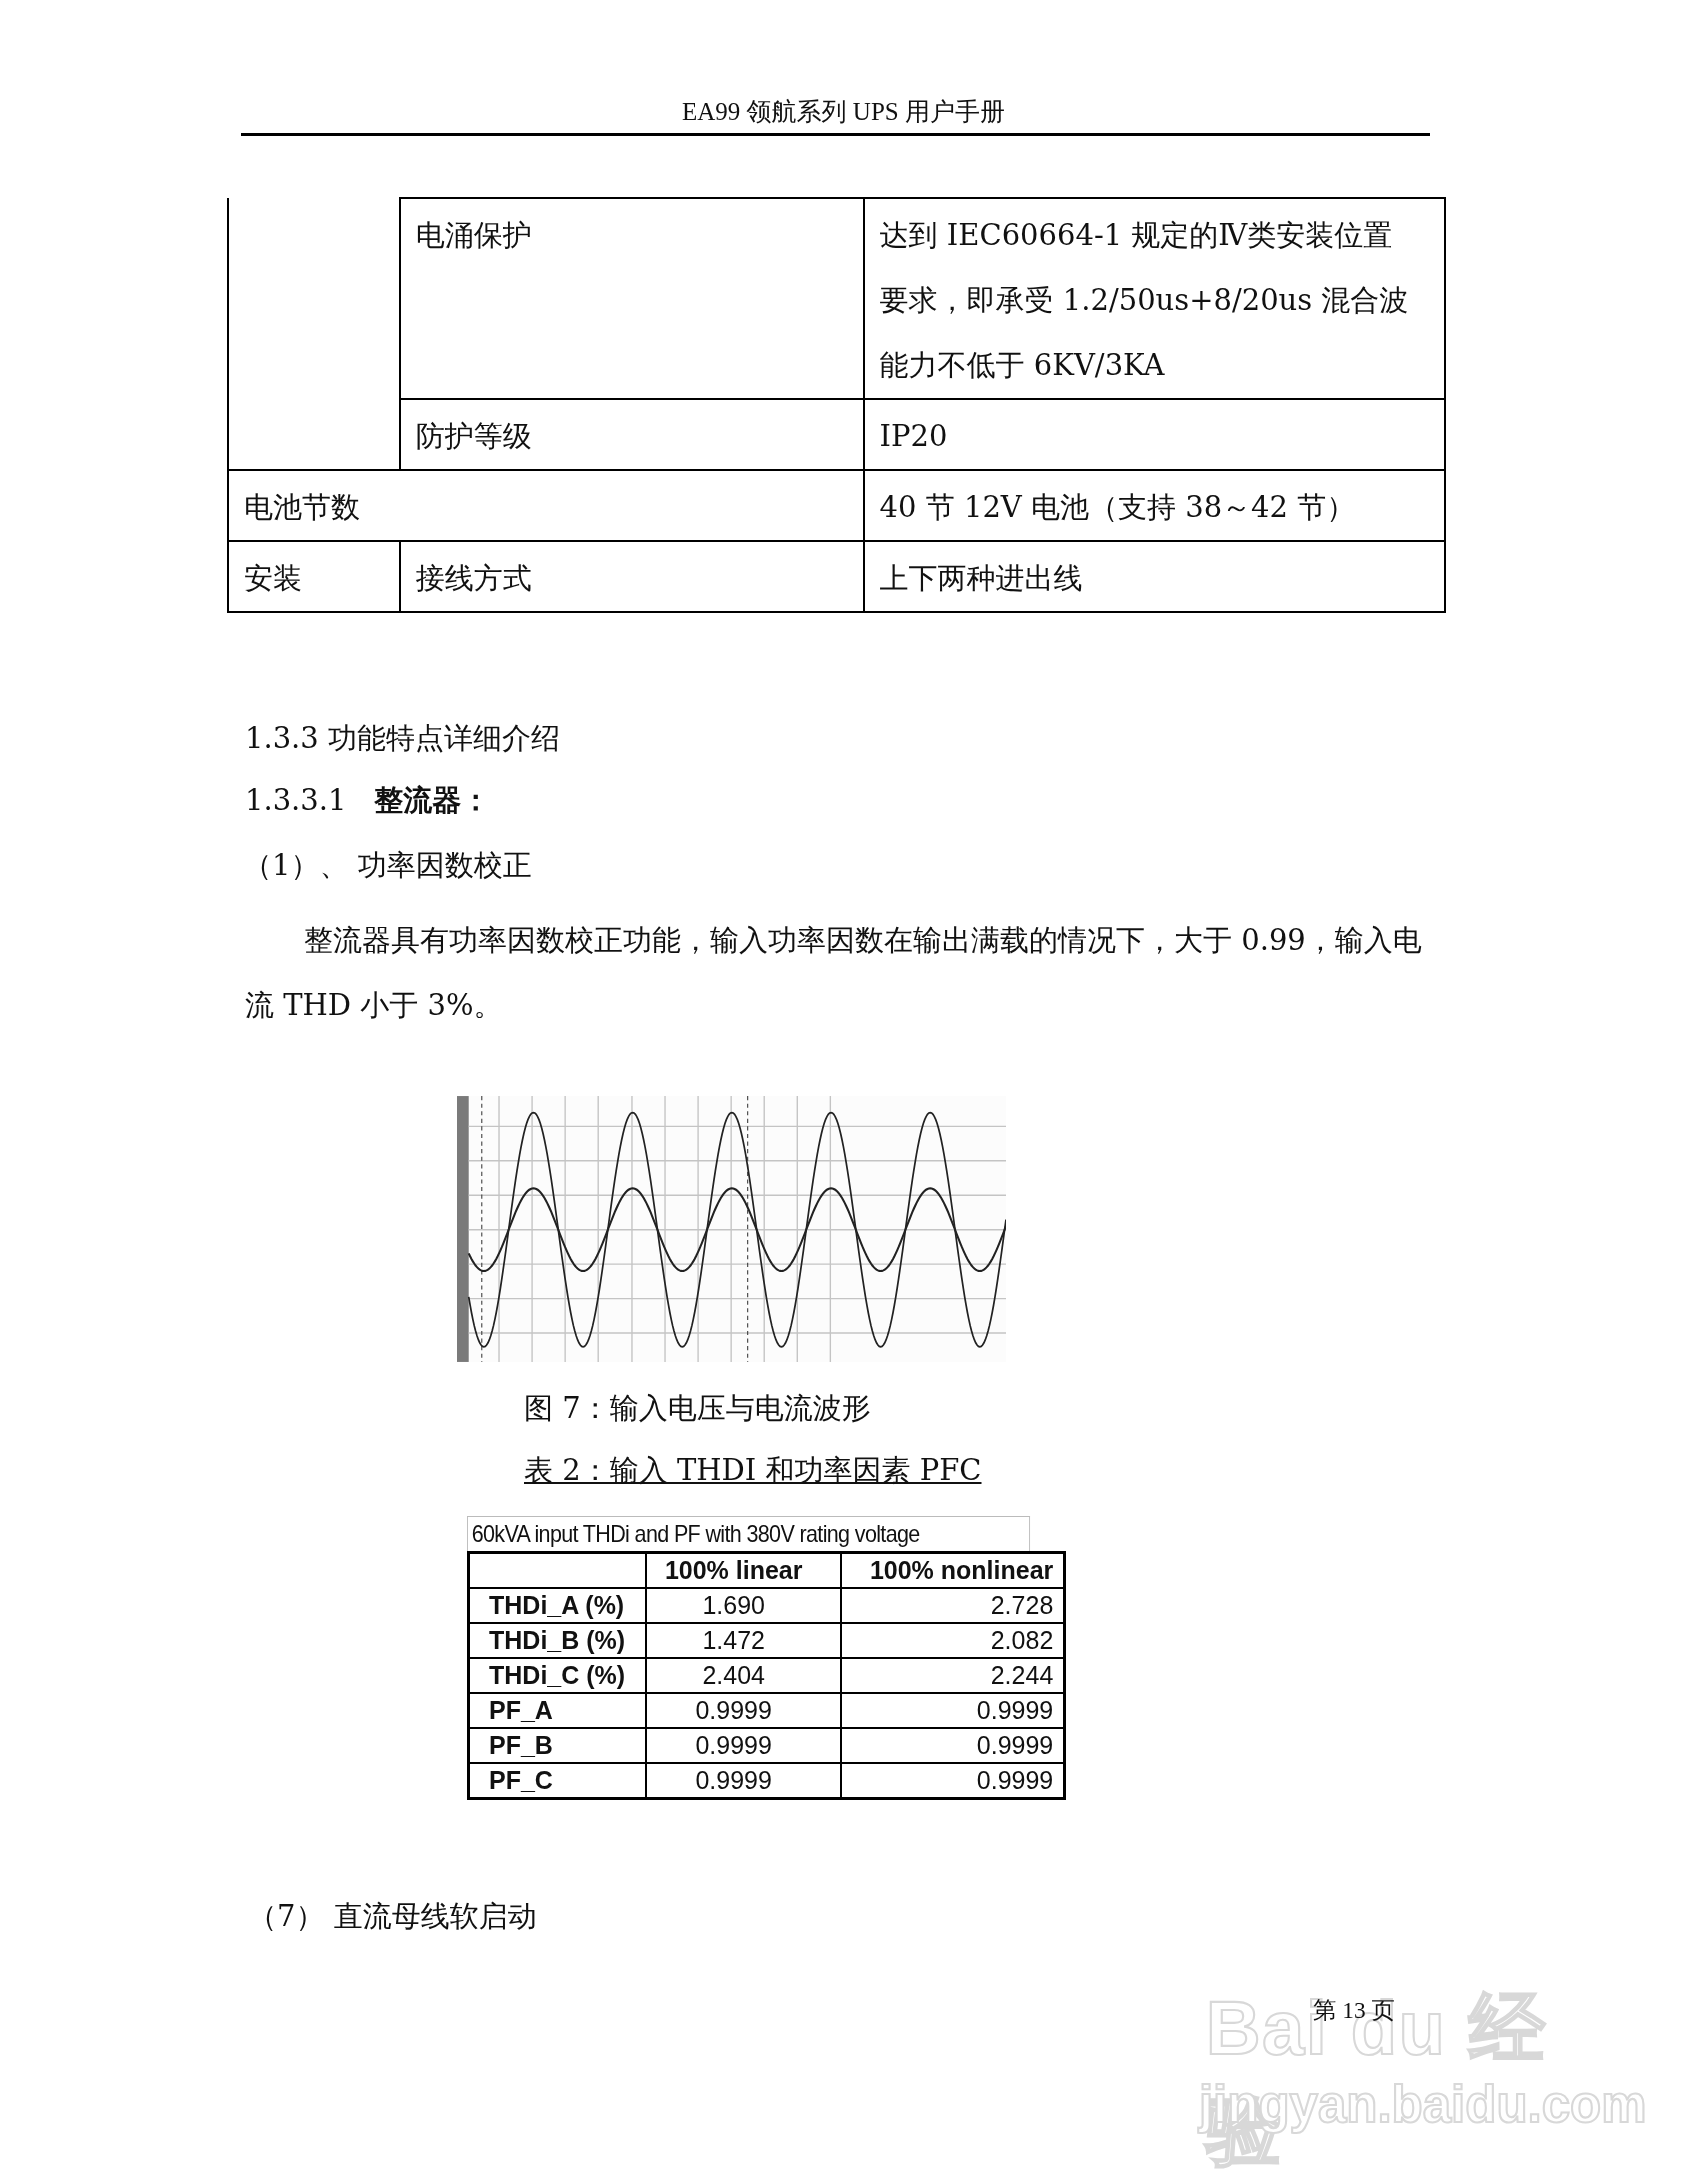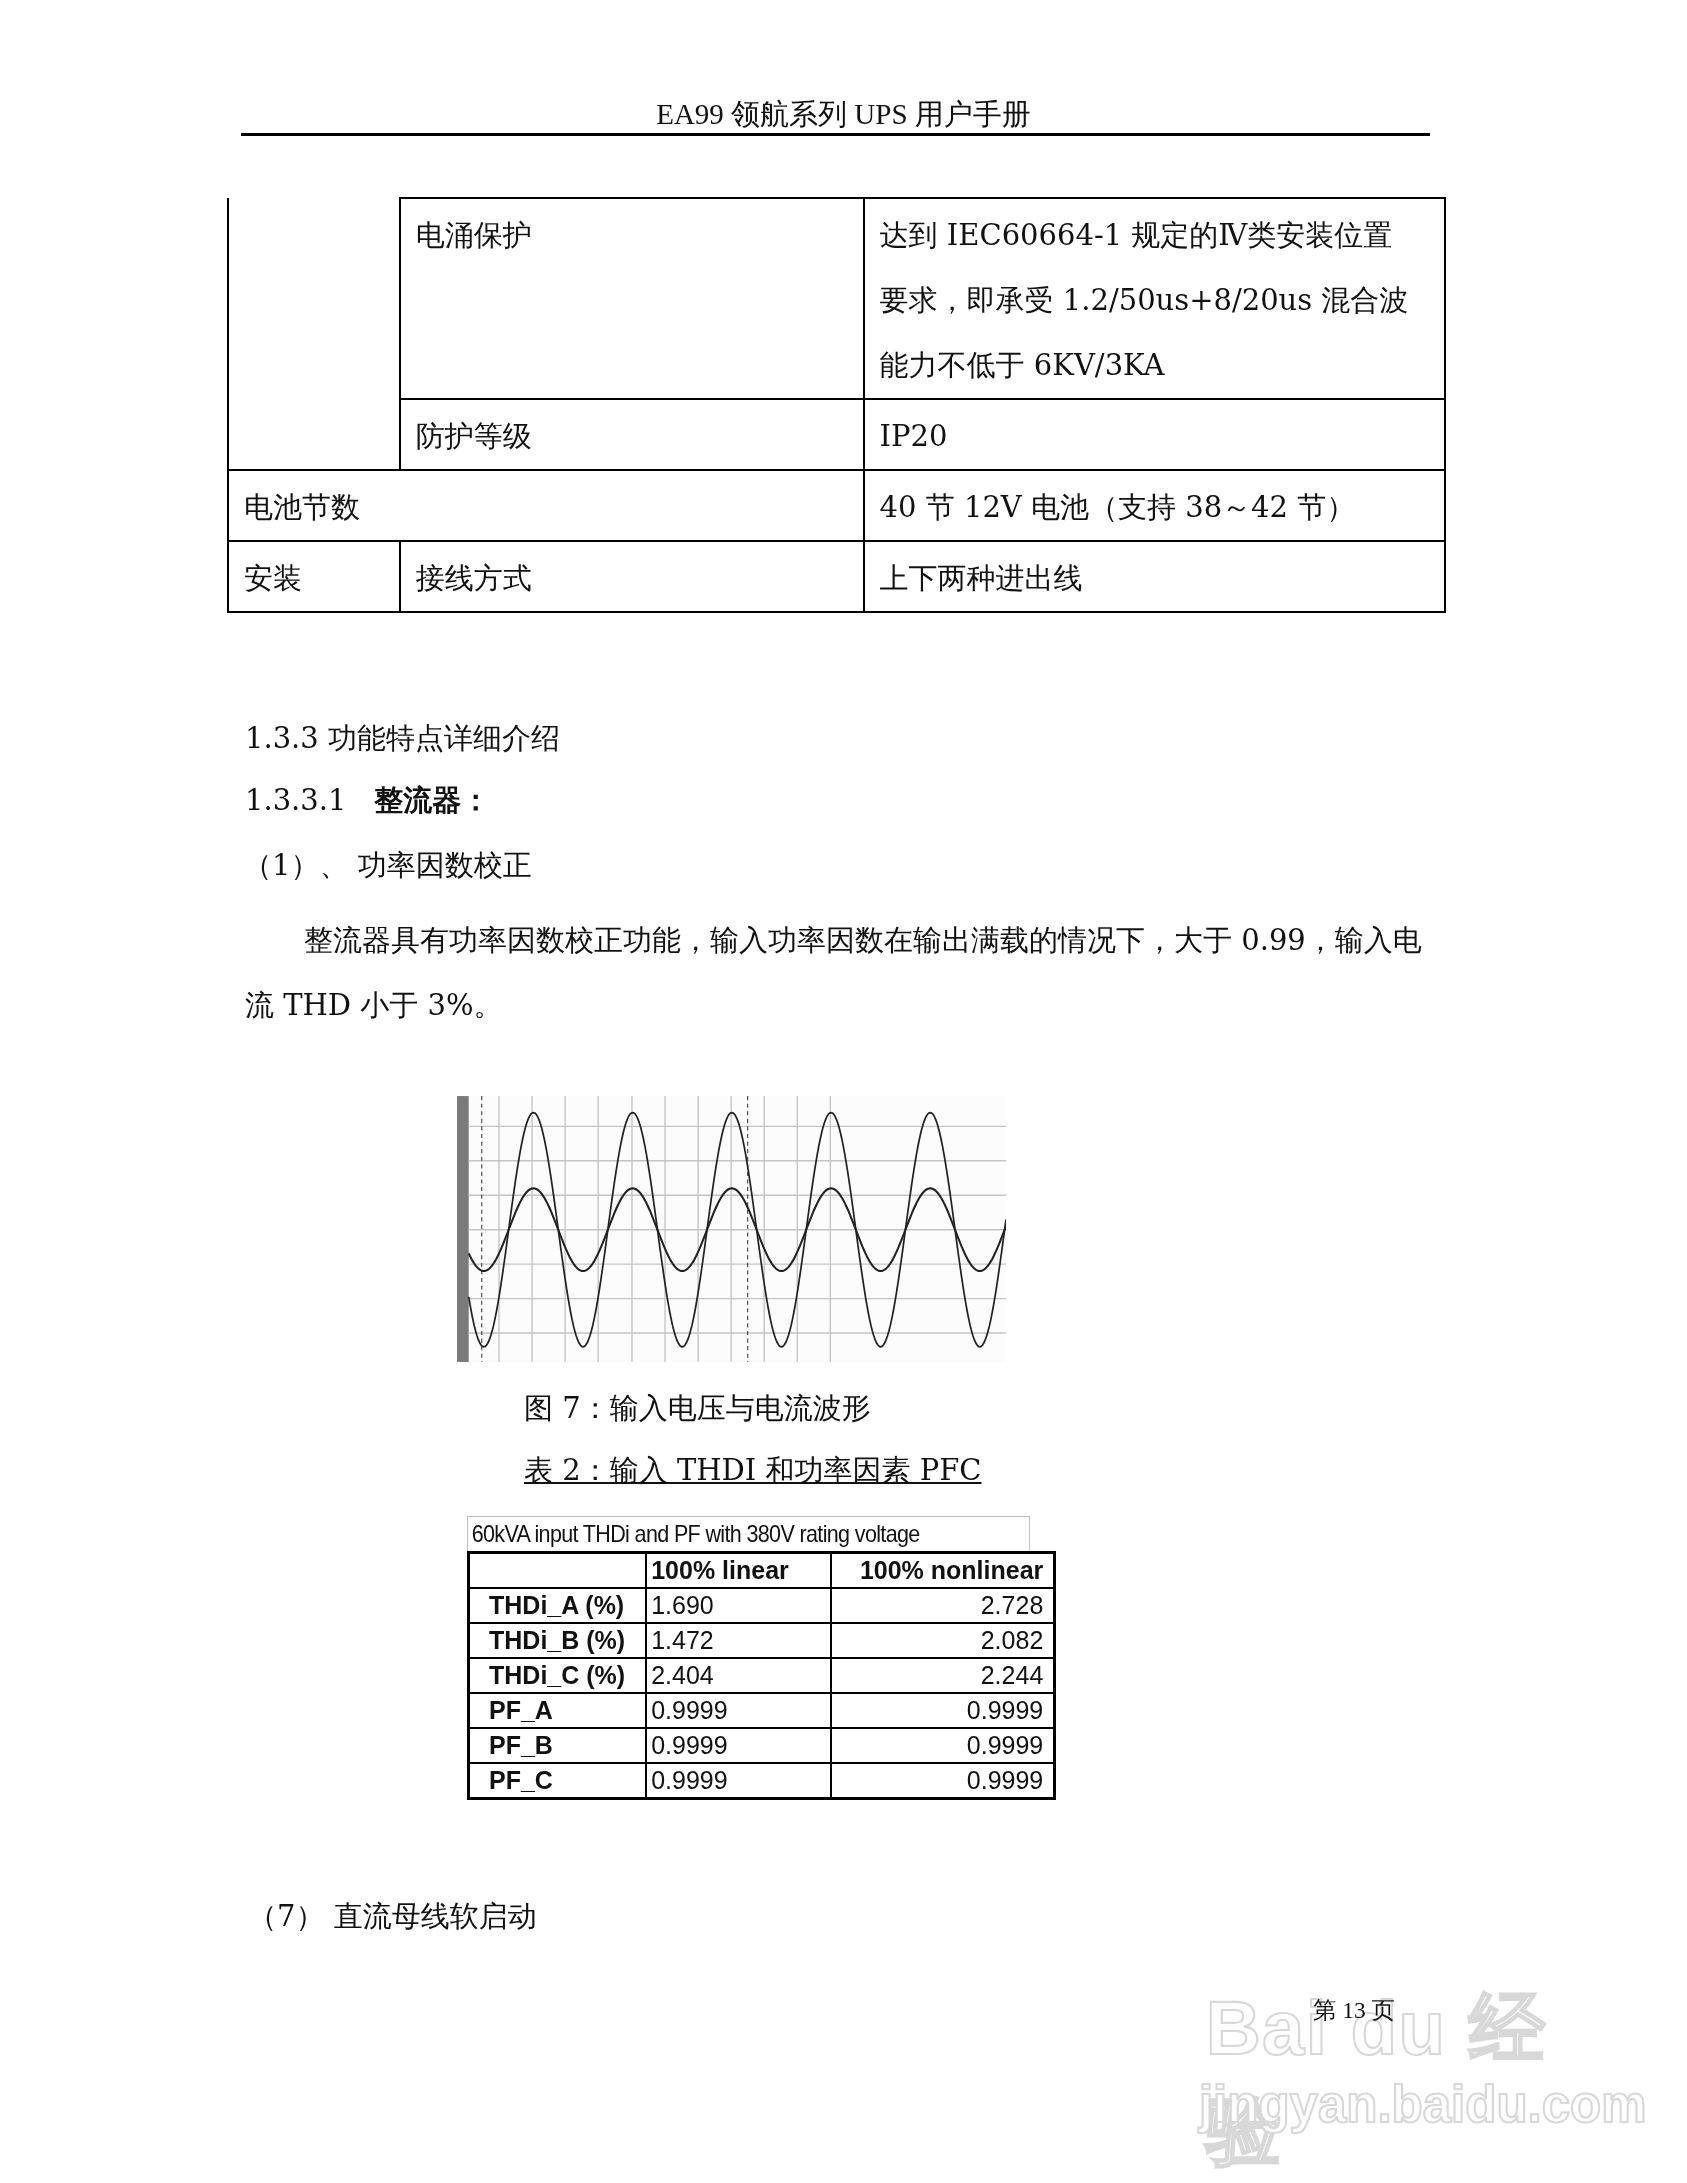--- a/index.html
+++ b/index.html
@@ -1,19 +1,19 @@
 <!DOCTYPE html>
 <html style="font-size:11px"><head>
 <meta charset="utf-8">
 <style>
   html, body { margin:0; padding:0; background:#ffffff; }
   body { width:1687px; height:2183px; position:relative; overflow:hidden;
          font-family:"DejaVu Serif","Liberation Serif",serif; color:#111; }
   .abs { position:absolute; }
-  #header-title { left:0; width:1687px; top:95px; text-align:center; font-size:29px;
+  #header-title { left:0; width:1687px; top:95px; text-align:center; font-size:25px;
                   font-family:"Liberation Serif",serif; }
   #header-rule { left:241px; top:133px; width:1189px; height:2.8px; background:#000; }
 
   
   #spec-table { left:227px; top:197px; width:1216px; border-collapse:collapse; table-layout:fixed;
                 font-size:29px; }
   #spec-table td { border:2.8px solid #000; vertical-align:top; padding:4.1px 13.8px 0 15px; line-height:65px; }
   #spec-table .c1 { width:141px; }
   #spec-table .c2 { width:433px; }
   #spec-table .c3 { width:551px; }
@@ -36,21 +36,21 @@
   #tbl-caption { top:1451px; left:524px; font-size:29px;text-decoration:underline; }
 
   
   #thdi-wrap { left:467px; top:1516px; width:565px; }
   #thdi-title { height:34px; border:1.4px solid #bbb; border-bottom:none; font-family:"Liberation Sans",sans-serif;
                 font-size:23.4px; line-height:34px; padding-left:4.1px; letter-spacing:-0.7px; transform:scaleX(0.92); transform-origin:left; width:606px; }
   #thdi-table { width:565px; border-collapse:collapse; table-layout:fixed; font-family:"Liberation Sans",sans-serif; font-size:25px; }
   #thdi-table td { border:2.1px solid #000; height:33px; padding:0 4.1px; line-height:33px; }
   #thdi-table { border:3.4px solid #000; }
   #thdi-table .lab { width:152px; font-weight:bold;padding-left:19px; }
-  #thdi-table .v1 { width:165px; text-align:left; padding-right:14px; }
+  #thdi-table .v1 { width:165px; text-align:center; padding-right:24px; }
   #thdi-table .v2 { width:207px; text-align:right; padding-right:9.6px; }
   #thdi-table th { border:2.1px solid #000; font-weight:bold; text-align:left; height:33px; padding:0 4.1px; font-size:25px; }
 
   #item2 { top:1897px; left:248px; font-size:29px; }
 
   
   #watermark { left:1192px; top:1937px; width:386px; height:207px; color:#e6e6e6; }
   #wm-main { position:absolute; left:13.8px; top:41px; font-family:"Liberation Sans",sans-serif; font-weight:bold;
              font-size:76px; color:#ffffff; -webkit-text-stroke:2.1px #d8d8d8; letter-spacing:1.4px; }
   #wm-url { position:absolute; left:6.9px; top:138px; font-family:"Liberation Sans",sans-serif; font-weight:bold;

